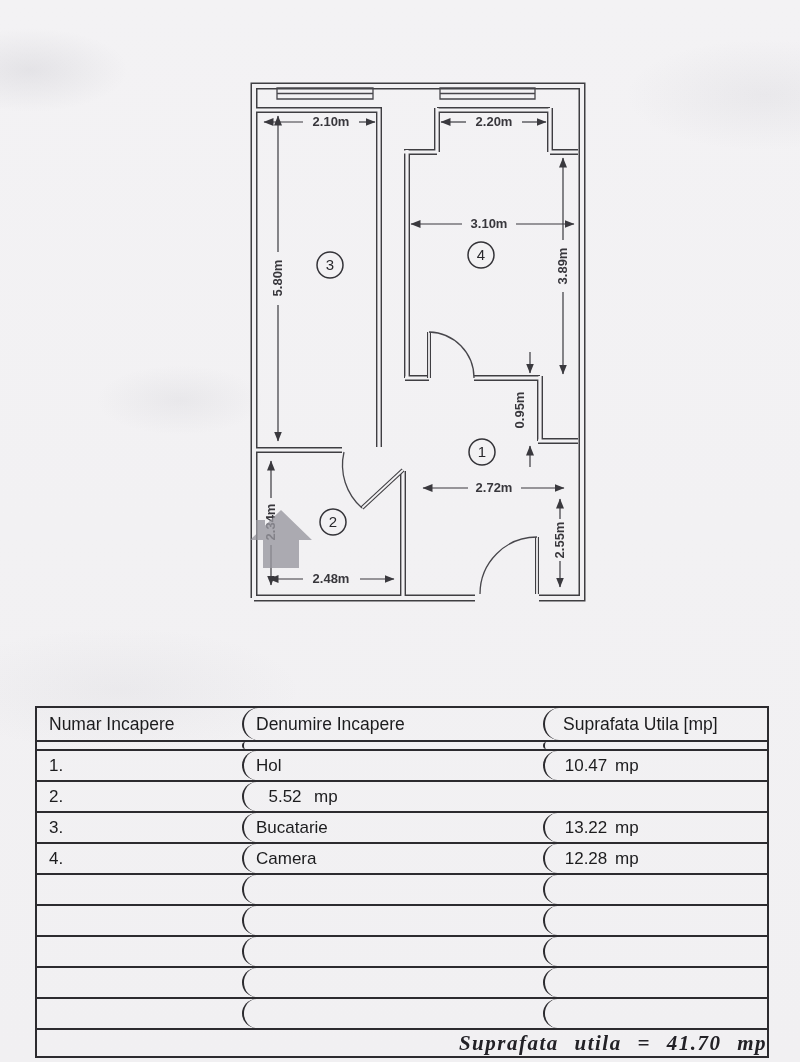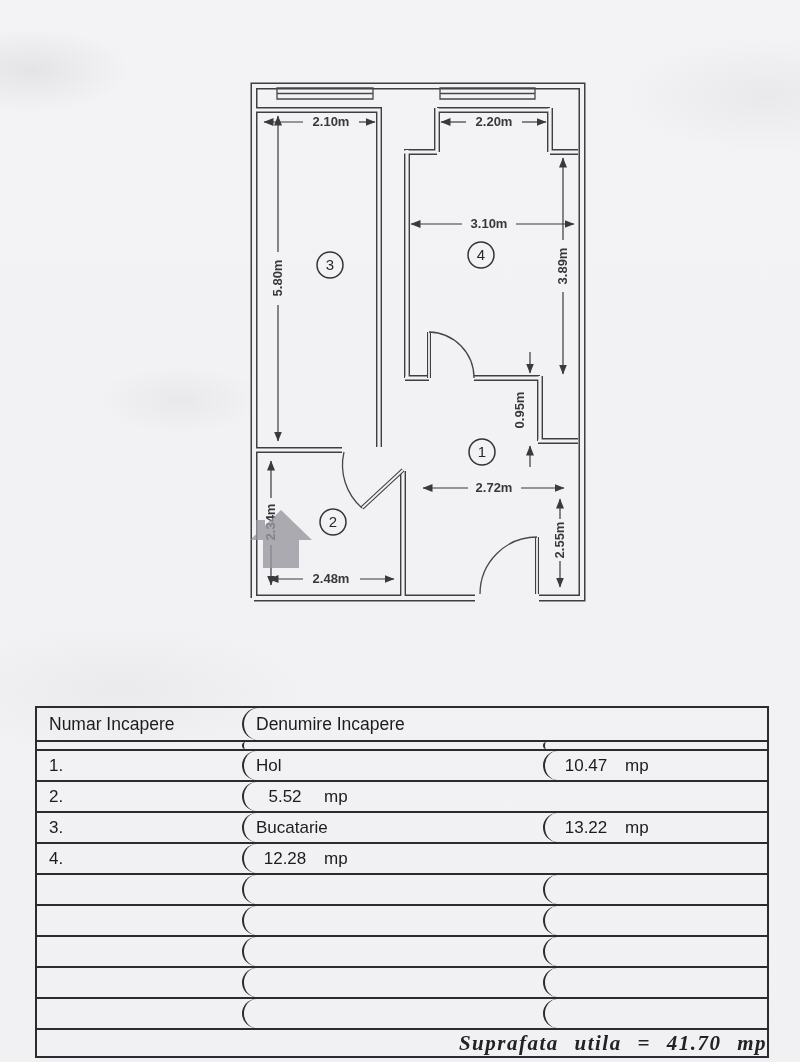--- a/index.html
+++ b/index.html
@@ -50,21 +50,21 @@
     background:transparent;
   }
   .tr{display:grid;grid-template-columns:205px 301px 1fr;flex:0 0 auto;}
   .tr > div{padding:0 0 0 12px;display:flex;align-items:center;box-sizing:border-box;}
   .tr > div + div{border-left:2px solid #2c2b2f;border-radius:19px;}
   .tr.head{height:32px;font-size:17.5px;}
   .tr.gap{height:7px;border-top:2px solid #2c2b2f;}
   .tr.row{height:29px;border-top:2px solid #2c2b2f;}
   .cell-area{padding-left:18px !important;}
   .num{display:inline-block;width:46px;text-align:center;}
-  .unit{margin-left:16px;}
+  .unit{margin-left:6px;}
   .tr.foot{display:flex;align-items:center;justify-content:flex-end;flex:1 1 auto;border-top:2px solid #2c2b2f;}
   .foot-text{
     font-family:"Liberation Serif","DejaVu Serif",serif;
     font-style:italic;font-weight:bold;font-size:21px;color:#222126;
     letter-spacing:1.5px;word-spacing:9px;
   }
 </style>
 </head>
 <body>
 
@@ -195,20 +195,21 @@
     <svg class="wm-house" viewBox="0 0 66 68">
       <path d="M2,36 L33,6 L64,36 L51,36 L51,64 L15,64 L15,36 Z" fill="#98979f"></path>
       <rect x="8" y="16" width="9" height="14" fill="#98979f"></rect>
     </svg>
   </div>
 
   <div class="tbl">
     <div class="tr head">
       <div>Numar Incapere</div>
       <div>Denumire Incapere</div>
+      <div class="cell-area">Suprafata Utila [mp]</div>
     </div>
     <div class="tr gap">
         <div></div>
         <div></div>
         <div></div>
       </div>
 
     <div class="tr row">
       <div>1.</div>
       <div>Hol</div>
@@ -227,20 +228,21 @@
     <div class="tr row">
       <div>3.</div>
       <div>Bucatarie</div>
       <div class="cell-area">
           <span class="num">13.22</span>
           <span class="unit">mp</span>
         </div>
     </div>
     <div class="tr row">
       <div>4.</div>
+      <div>Camera</div>
       <div class="cell-area">
           <span class="num">12.28</span>
           <span class="unit">mp</span>
         </div>
     </div>
 
     <div class="tr row">
         <div></div>
         <div></div>
         <div></div>

